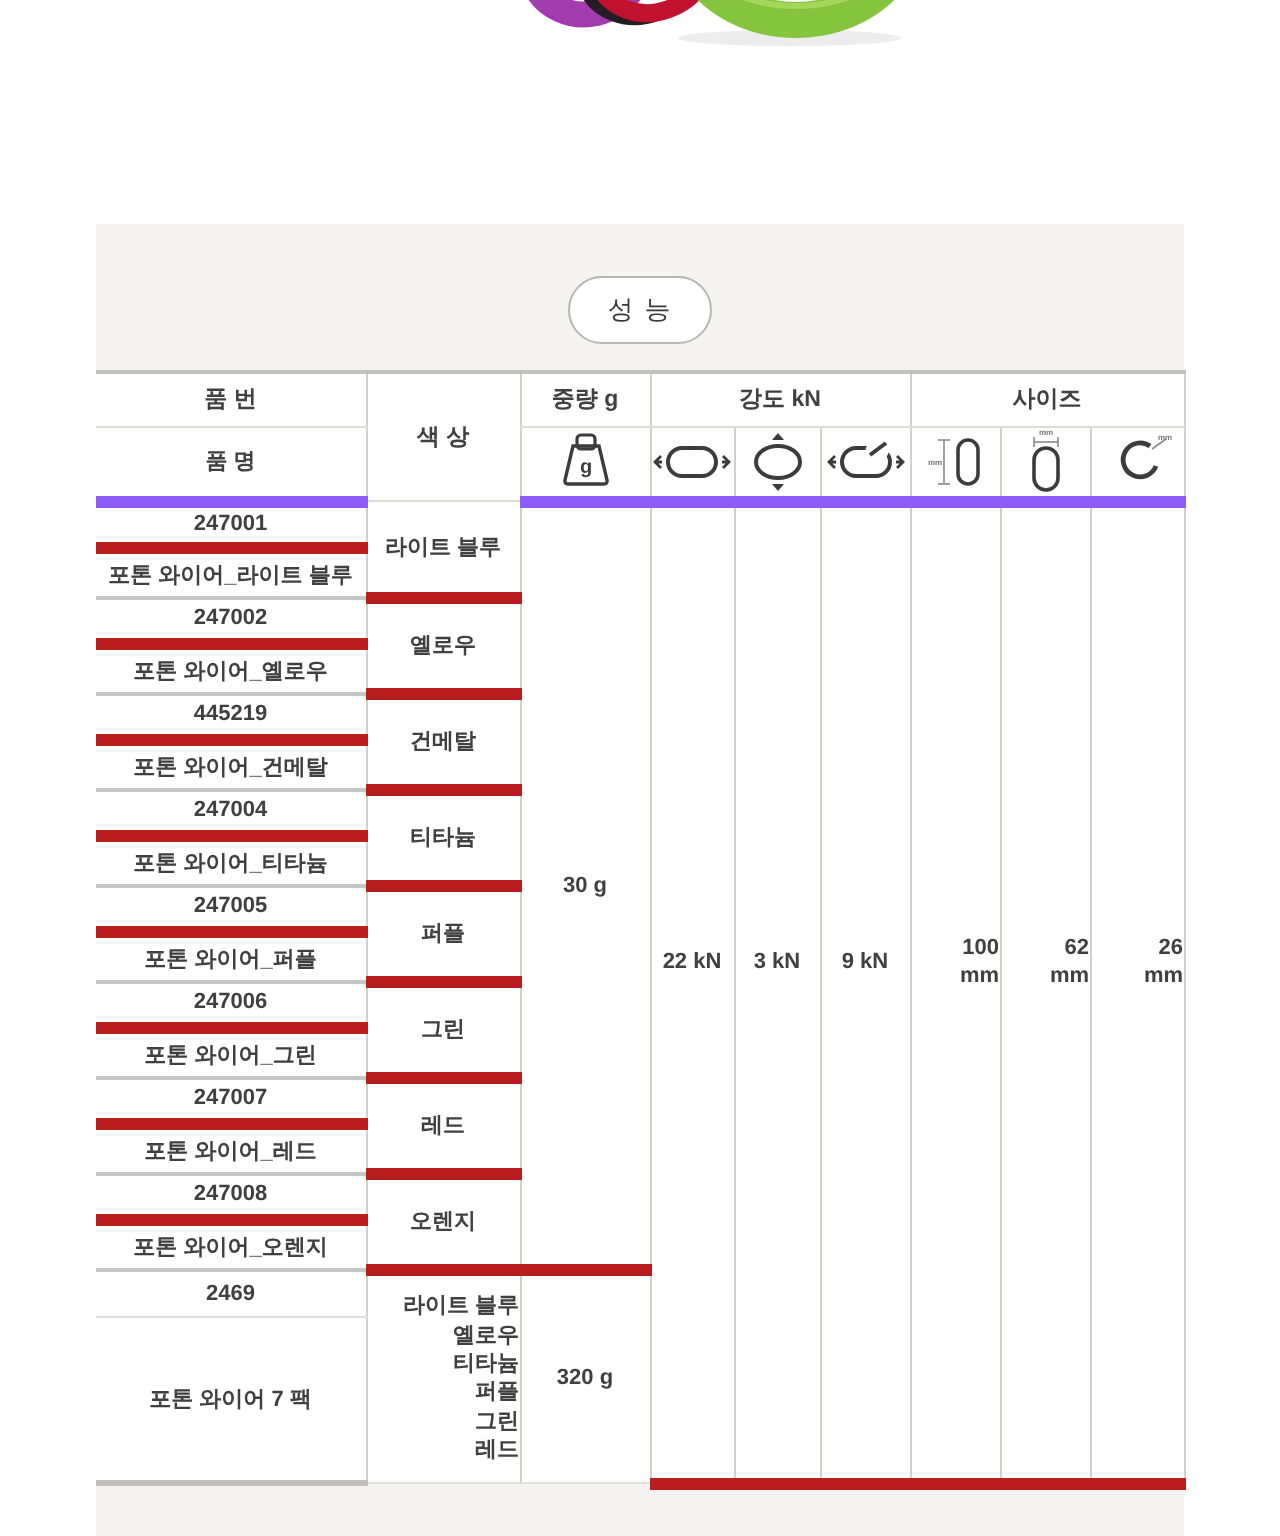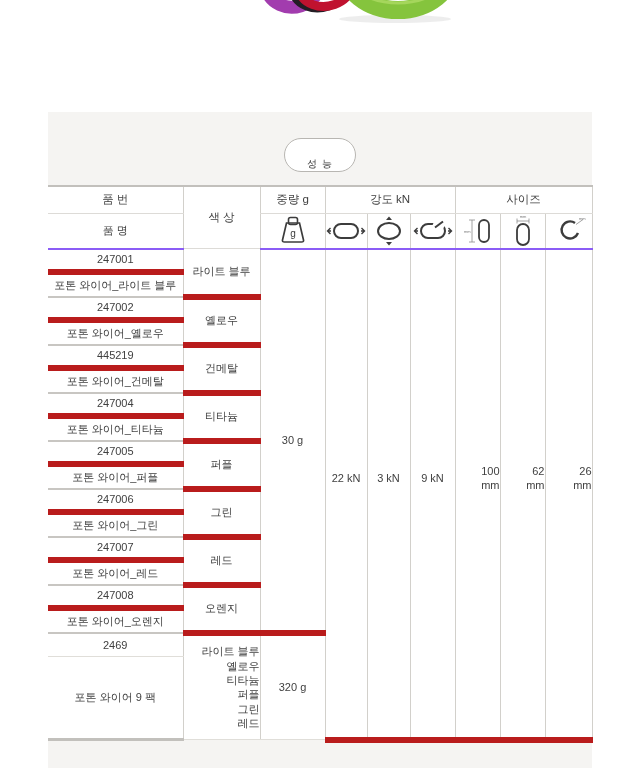--- a/index.html
+++ b/index.html
@@ -3,31 +3,31 @@
 <meta charset="utf-8">
 <style>
   * { margin:0; padding:0; box-sizing:border-box; }
   html,body { width:640px; height:768px; background:#ffffff; overflow:hidden;
               font-family:"Liberation Sans", sans-serif; color:#3d3d3d; }
   .hero { position:absolute; top:0; left:0; width:640px; height:24px; overflow:hidden; }
   .panel { position:absolute; left:48px; top:112px; width:544px; height:656px; background:#f5f4f2; }
   .badge-wrap { padding-top:26px; display:flex; justify-content:center; }
   .badge { min-width:72px; height:34px; padding:0 18px; background:#ffffff;
            border:1px solid #b8b6b2; border-radius:17px; display:flex;
-           align-items:flex-end; justify-content:center; font-size:10px;
+           align-items:center; justify-content:center; font-size:13px;
            letter-spacing:1px; color:#3a3a3a; }
   table { margin-top:13px; width:544px; table-layout:fixed; border-collapse:collapse;
           border-top:2px solid #c2c0bc; }
   td { text-align:center; vertical-align:middle; font-size:11px; color:#404040;
-       background:#ffffff; overflow:hidden; }
+       background:#ffffff; overflow:hidden;font-weight:bold; }
   td + td { border-left:1px solid #d2d0cb; }
   table { border-right:1px solid #d2d0cb; }
   tr.h1 td { height:27px; font-size:11.5px; border-bottom:1px solid #ddدbd7; }
   tr.h1 td { border-bottom:1px solid #dddbd7; }
-  tr.h2 td { height:23px; border-bottom:2px solid #8b5cf6; }
+  tr.h2 td { height:23px; border-bottom:6px solid #8b5cf6; }
   tr.ra td { height:23px; border-bottom:6px solid #b91c1c; }
   tr.rb td { height:25px; border-bottom:2px solid #c8c6c2; }
   tr.pa td { height:24px; border-bottom:1px solid #e0ded9; }
   tr.pb td { height:83px; border-bottom:3px solid #c2c0bc; }
   td.span-borderless { border-bottom:2px solid #c8c6c2; }
   td.valcell { padding-bottom:30px; }
   .pre { white-space:pre-line; line-height:1.3;text-align:right; }
   .icon svg { display:block; margin:0 auto; }
 </style>
 </head>
@@ -218,17 +218,17 @@
       <td>2469</td>
       <td rowspan="2" class="pre">라이트 블루
 옐로우
 티타늄
 퍼플
 그린
 레드</td>
       <td rowspan="2">320 g</td>
     </tr>
     <tr class="pb">
-      <td>포톤 와이어 9 팩</td>
+      <td>포톤 와이어 7 팩</td>
     </tr>
   </tbody>
     </table>
 </div>
 
 </body></html>

